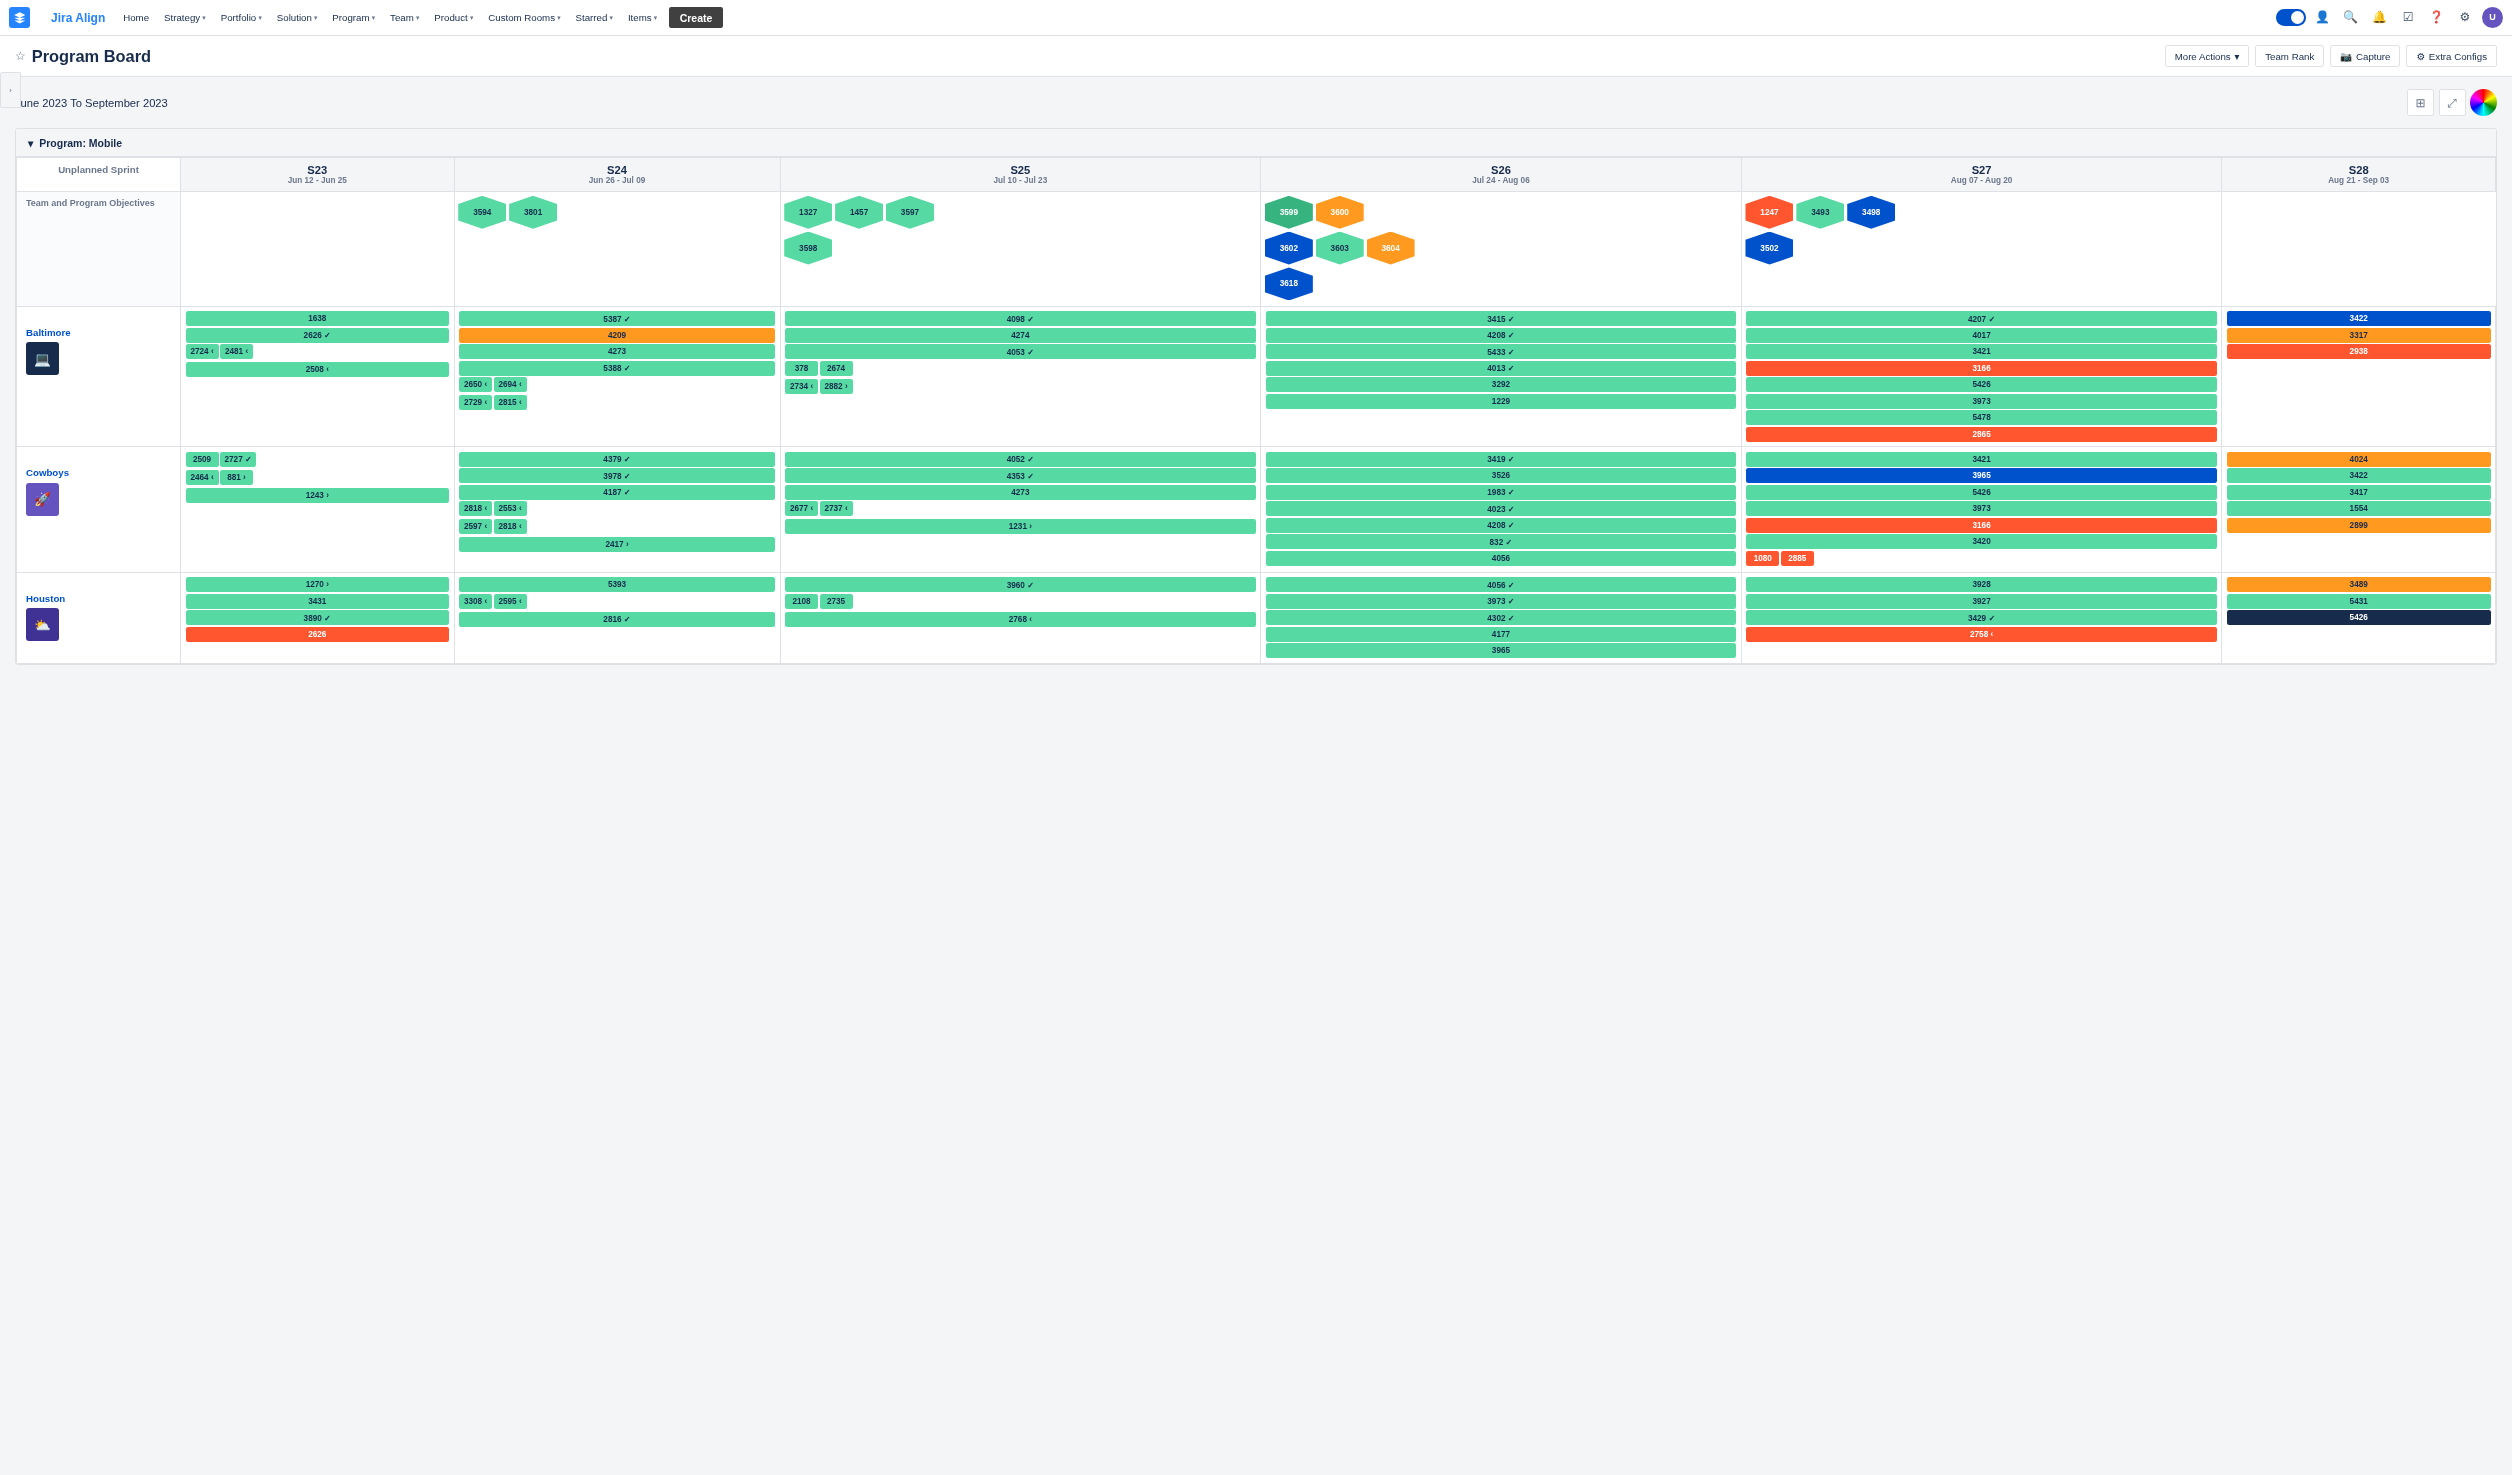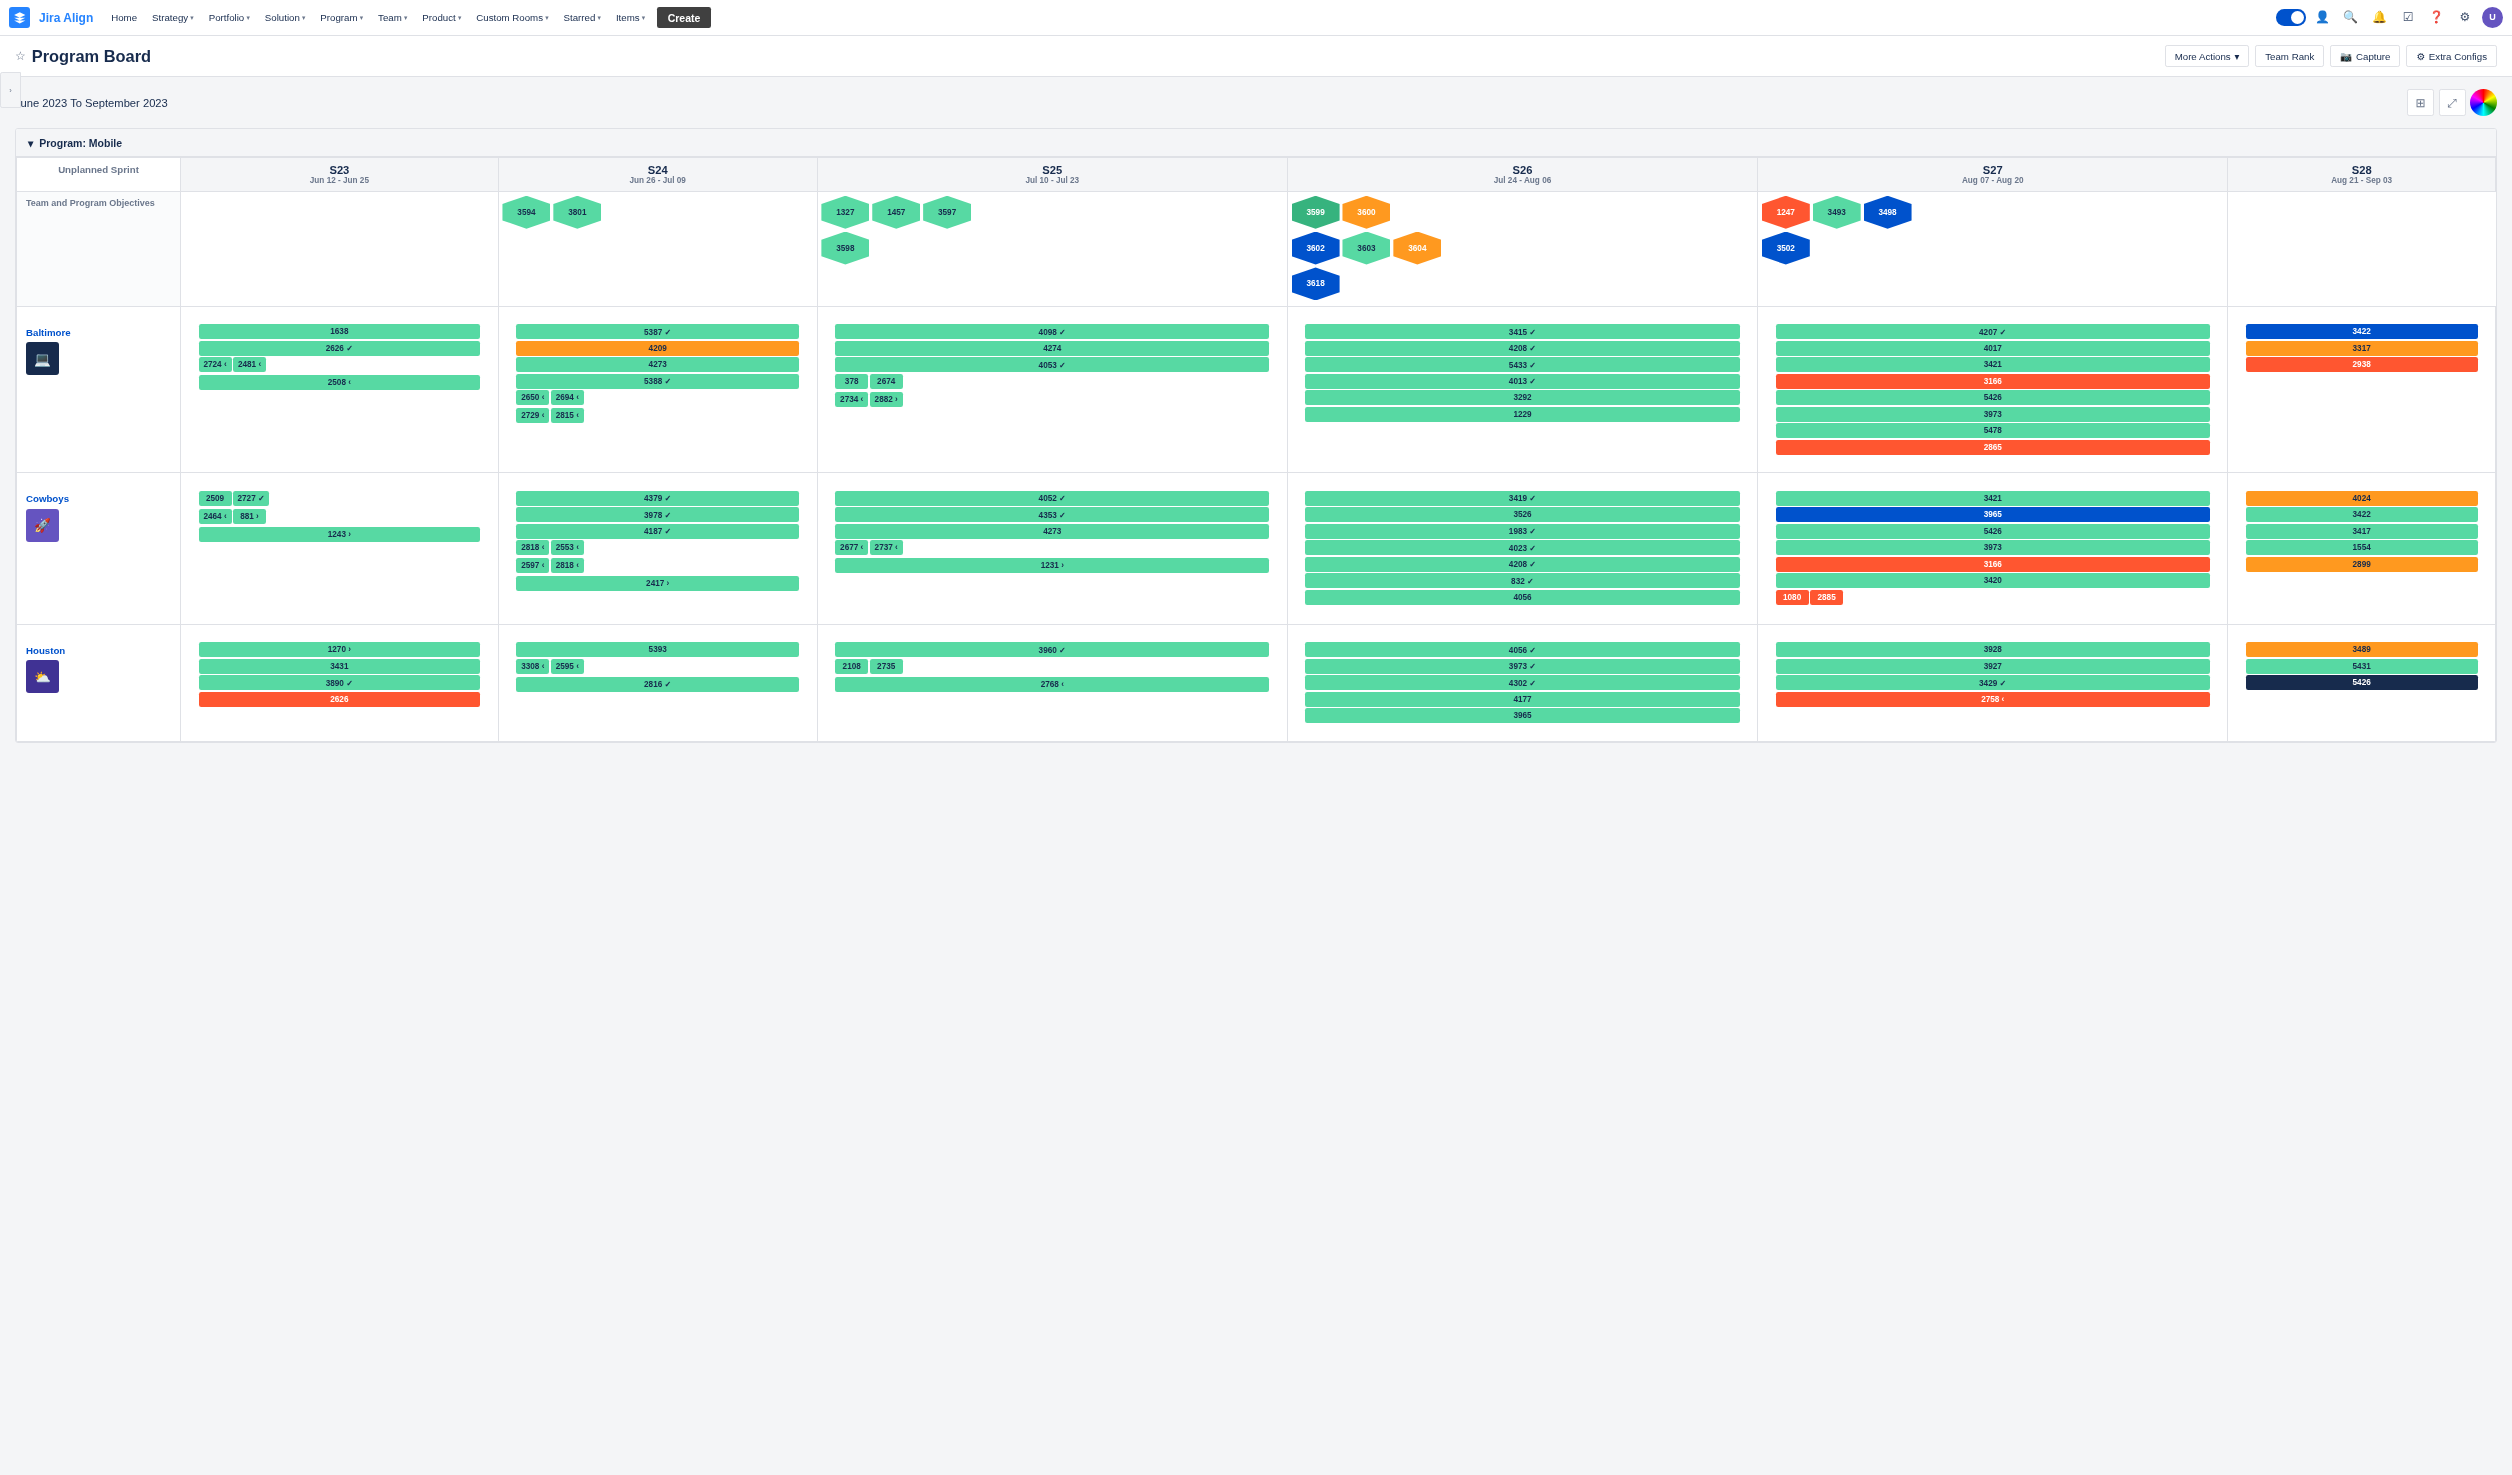--- a/index.html
+++ b/index.html
@@ -3,21 +3,21 @@
   <meta charset="utf-8">
   <style>
     * { box-sizing: border-box; margin: 0; padding: 0; }
     body { font-family: -apple-system, BlinkMacSystemFont, 'Segoe UI', Arial, sans-serif; font-size: 9.7px; background: #f4f5f7; color: #172b4d; }
 
     
     .topnav {
       display: flex; align-items: center; background: #fff; height: 36px;
       border-bottom: 0.7px solid #dfe1e6; padding: 0 9px; gap: 3px; position: relative; z-index: 100;
     }
-    .logo-area { display: flex; align-items: center; gap: 9px; margin-right: 9px; }
+    .logo-area { display: flex; align-items: center; gap: 21px; margin-right: 9px; }
     .logo-icon { width: 21px; height: 21px; background: #2684ff; border-radius: 3px; display: flex; align-items: center; justify-content: center; }
     .logo-icon svg { width: 13.5px; height: 13.5px; fill: #fff; }
     .logo-text { font-weight: 700; font-size: 12px; color: #2684ff; }
     .nav-item { padding: 3px 6px; border-radius: 2.2px; font-size: 9.7px; color: #172b4d; cursor: pointer; display: flex; align-items: center; gap: 2.2px; white-space: nowrap; }
     .nav-chevron { font-size: 6.7px; color: #6b778c; }
     .create-btn { background: #404040; color: #fff; border: none; border-radius: 2.2px; padding: 4.5px 10.5px; font-size: 10.5px; font-weight: 700; cursor: pointer; margin-left: 3px; }
     .nav-right { margin-left: auto; display: flex; align-items: center; gap: 6px; }
     .nav-icon-btn { width: 22.4px; height: 22.4px; border-radius: 50%; border: none; background: transparent; cursor: pointer; display: flex; align-items: center; justify-content: center; color: #42526e; font-size: 12px; }
     .toggle-switch { width: 30px; height: 16.4px; background: #0052cc; border-radius: 8.2px; position: relative; cursor: pointer; }
     .toggle-knob { width: 13.5px; height: 13.5px; background: #fff; border-radius: 50%; position: absolute; top: 1.5px; right: 1.5px; }
@@ -60,21 +60,21 @@
     .sprint-name { font-weight: 700; font-size: 11.2px; color: #172b4d; }
     .sprint-dates { font-size: 8.2px; color: #6b778c; }
     .unplanned-header { width: 164px; min-width: 164px; }
     .row-label { padding: 6px 9px; font-weight: 600; font-size: 9px; color: #6b778c; background: #fafbfc; }
     .team-label-cell { padding: 20px 9px; background: #fff; vertical-align: middle; }
     .team-name { font-weight: 600; color: #0052cc; font-size: 9.7px; cursor: pointer; margin-bottom: 4.5px; }
     .team-avatar { width: 33px; height: 33px; border-radius: 3px; display: flex; align-items: center; justify-content: center; font-size: 15px; }
     .team-avatar-baltimore { background: #172b4d; }
     .team-avatar-cowboys { background: #6554c0; }
     .team-avatar-houston { background: #403294; }
-    .sprint-cell { padding: 16px; vertical-align: top; min-width: 90px; background: #fff; }
+    .sprint-cell { padding: 3px; vertical-align: top; min-width: 90px; background: #fff; }
     .objectives-cell { padding: 3px; }
     .card {
       display: inline-flex; align-items: center; justify-content: center;
       padding: 1.5px 4.5px; border-radius: 2.2px; font-size: 8.2px; font-weight: 600;
       color: #fff; min-width: 33px; height: 15px; cursor: pointer; white-space: nowrap;
     }
     .card-green { background: #57d9a3; color: #172b4d; }
     .card-orange { background: #ff991f; color: #172b4d; }
     .card-red { background: #ff5630; color: #fff; }
     .card-blue { background: #0052cc; color: #fff; }

